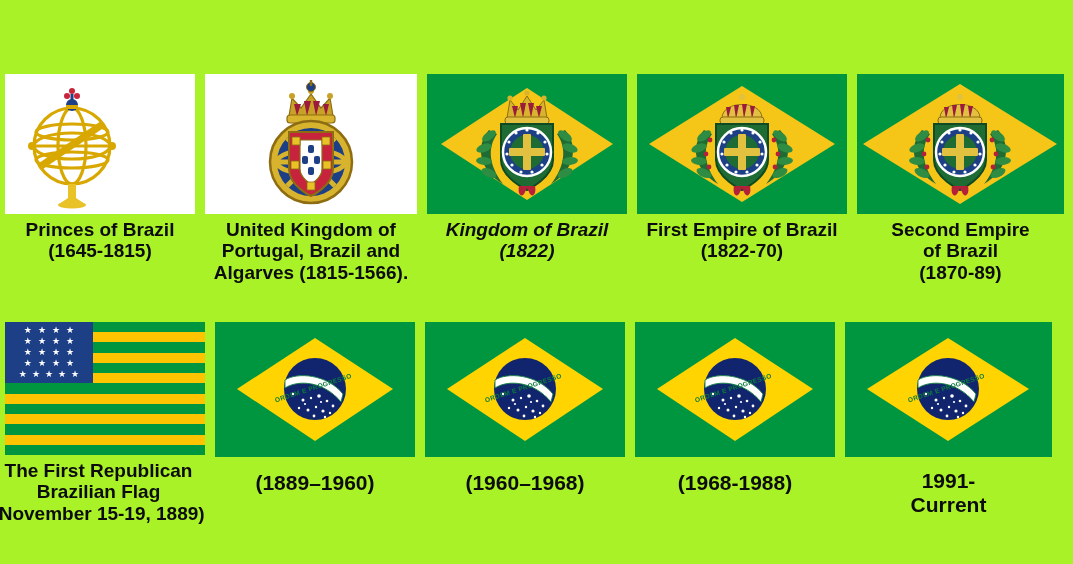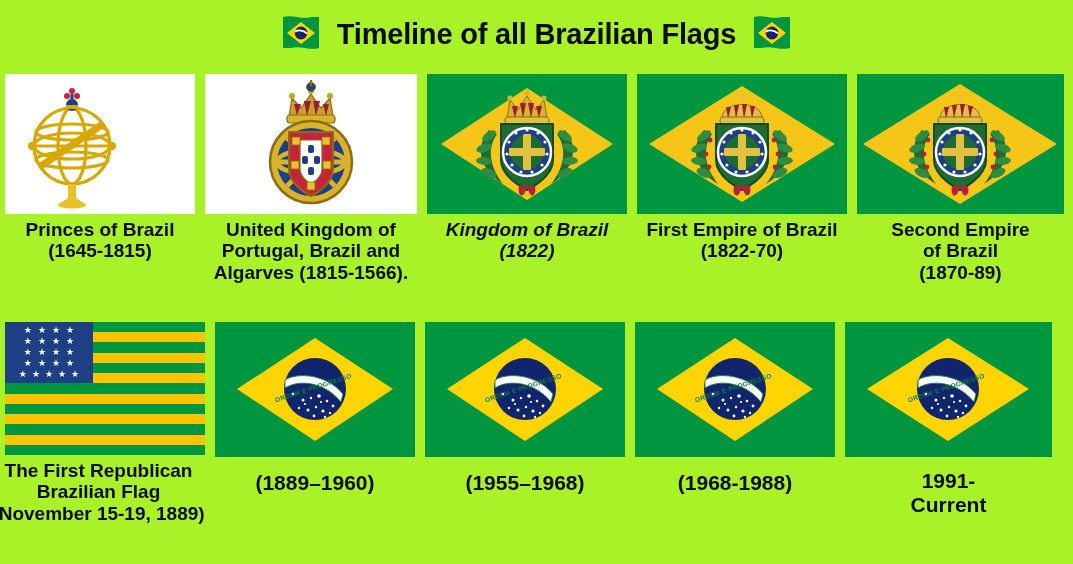--- a/index.html
+++ b/index.html
@@ -86,35 +86,20 @@
     align-items:center; justify-content:center;
   }
   .canton-row { display:flex; justify-content:center; gap:4px; line-height:1; }
   .canton-row span { color:#ffffff; font-size:9px; }
 </style>
 </head>
 <body>
 
 <div id="page">
 
-  <div class="header">
-    <svg class="wave-flag" viewBox="0 0 44 40">
-      <path d="M4 3 C14 0, 22 6, 32 3 L40 3 L40 34 C30 37, 22 31, 12 34 L4 34 Z" fill="#009640"></path>
-      <path d="M22 8 L36 19 L22 30 L8 19 Z" fill="#ffd400"></path>
-      <circle cx="22" cy="19" r="6.4" fill="#11256e"></circle>
-      <path d="M15.8 17.6 C19.5 15.6, 24.6 16.4, 28.2 19.6" stroke="#ffffff" stroke-width="1.9" fill="none"></path>
-    </svg>
-    <div class="header-title">Timeline of all Brazilian Flags</div>
-    <svg class="wave-flag" viewBox="0 0 44 40">
-      <path d="M4 3 C14 0, 22 6, 32 3 L40 3 L40 34 C30 37, 22 31, 12 34 L4 34 Z" fill="#009640"></path>
-      <path d="M22 8 L36 19 L22 30 L8 19 Z" fill="#ffd400"></path>
-      <circle cx="22" cy="19" r="6.4" fill="#11256e"></circle>
-      <path d="M15.8 17.6 C19.5 15.6, 24.6 16.4, 28.2 19.6" stroke="#ffffff" stroke-width="1.9" fill="none"></path>
-    </svg>
-  </div>
 
   <div class="row" style="left:4px; top:74px; width:1065px; gap:8px;">
 
     <div class="cell" style="width:192px;">
       <div class="flagbox" style="width:190px;height:140px;">
         <div class="bg-white"></div>
         <svg viewBox="0 0 190 140" style="position:absolute;inset:0;width:190px;height:140px;">
           <g stroke="#d8a800" fill="none" stroke-width="3.2">
             <ellipse cx="67" cy="72" rx="38" ry="38"></ellipse>
             <ellipse cx="67" cy="72" rx="38" ry="13"></ellipse>
@@ -494,21 +479,21 @@
               <circle cx="115" cy="91" r="1.2"></circle>
             <circle cx="99" cy="94" r="1.4"></circle>
               <circle cx="106" cy="80" r="1.1"></circle>
             <circle cx="78" cy="72" r="1.2"></circle>
               <circle cx="120" cy="72" r="1.1"></circle>
             <circle cx="90" cy="82" r="1.1"></circle>
               <circle cx="110" cy="95" r="1.2"></circle>
           </g>
         </svg>
       </div>
-      <div class="caption" style="width:202px;margin-top:14px;font-size:21px;">(1955–1968)</div>
+      <div class="caption" style="width:202px;margin-top:14px;font-size:21px;">(1960–1968)</div>
     </div>
 
     <div class="cell" style="width:202px;">
       <div class="flagbox" style="width:200px;height:135px;">
         <div class="bg-green"></div>
         <svg viewBox="0 0 200 135" style="position:absolute;inset:0;width:200px;height:135px;">
           <path d="M100 16 L178 67 L100 119 L22 67 Z" fill="#ffd400"></path>
           <circle cx="100" cy="67" r="31" fill="#11256e"></circle>
           <path d="M70 58 C82 50, 112 52, 128 72 L126 80 C110 60, 84 57, 70 66 Z" fill="#ffffff" stroke="#0d7b3f" stroke-width="0.9"></path>
           <text x="99" y="68" transform="rotate(-18 99 68)" text-anchor="middle" fill="#0d7b3f" font-family="Liberation Sans, sans-serif" font-size="6.6" font-weight="bold" letter-spacing="0.3">ORDEM E PROGRESSO</text>

